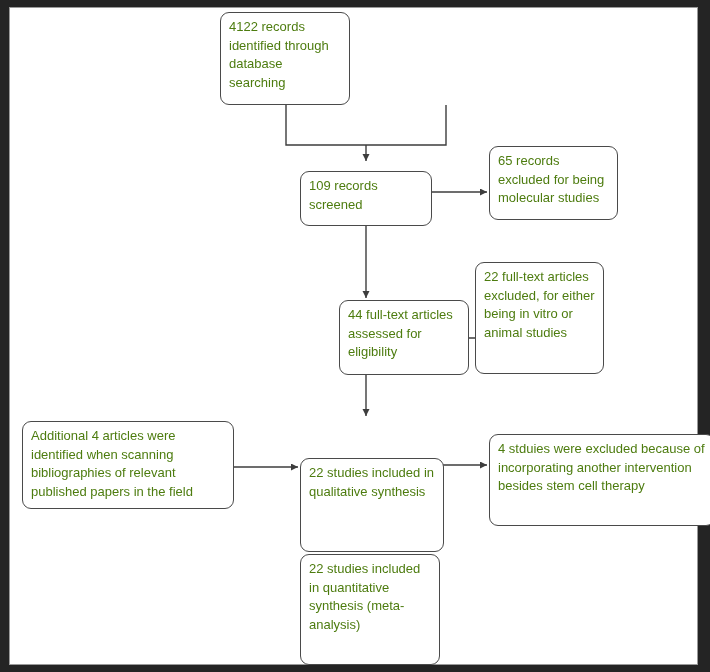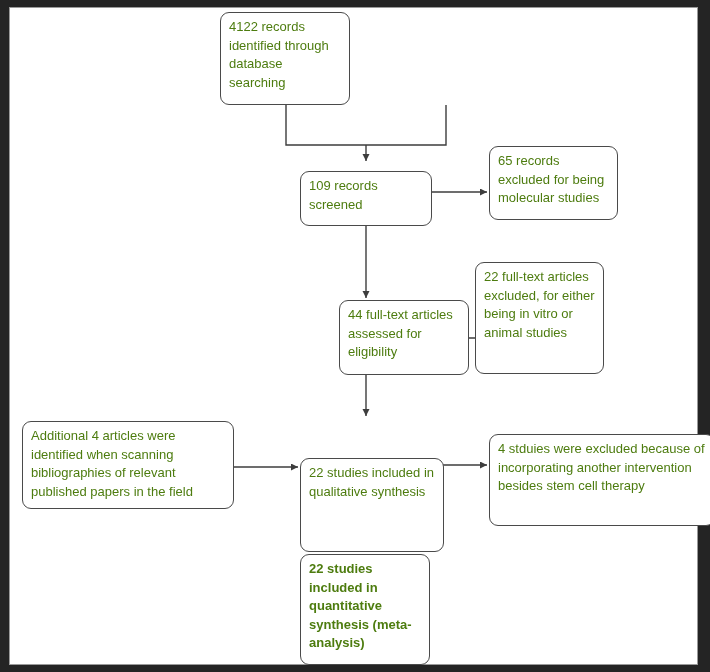--- a/index.html
+++ b/index.html
@@ -78,16 +78,16 @@
     <div class="node" style="left:290px; top:292px; width:130px; height:75px;margin-left:39px;">44 full-text articles assessed for eligibility</div>
 
     <div class="node" style="left:465px; top:254px; width:129px; height:112px;">22 full-text articles excluded, for either being in vitro or animal studies</div>
 
     <div class="node" style="left:12px; top:413px; width:212px; height:88px;">Additional 4 articles were identified when scanning bibliographies of relevant published papers in the field</div>
 
     <div class="node" style="left:290px; top:430px; width:144px; height:94px;margin-top:20px;">22 studies included in qualitative synthesis</div>
 
     <div class="node" style="left:479px; top:410px; width:226px; height:92px;margin-top:16px;">4 stduies were excluded because of incorporating another intervention besides stem cell therapy</div>
 
-    <div class="node" style="left:290px; top:546px; width:130px; height:111px;font-weight:bold;">22 studies included in quantitative synthesis (meta-analysis)</div>
+    <div class="node" style="left:290px; top:546px; width:140px; height:111px;">22 studies included in quantitative synthesis (meta-analysis)</div>
 
   </div>
 </div>
 
 </body></html>

